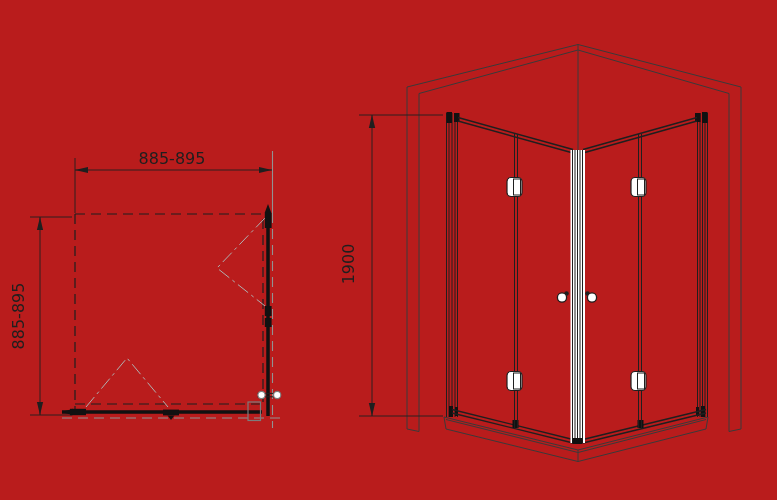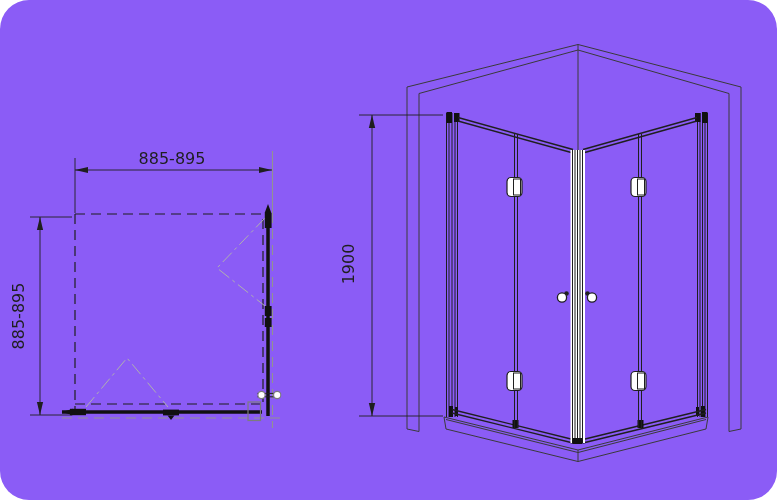--- a/index.html
+++ b/index.html
@@ -1,22 +1,21 @@
 <!DOCTYPE html>
 <html><head>
 <meta charset="utf-8">
 <style>
   html,body{margin:0;padding:0;background:#ffffff;}
   .canvas{
     position:relative;
     width:777px;height:500px;
-    background:#8b5cf6;
+    background:#b91c1c;
     font-family:"DejaVu Sans", sans-serif;
     overflow:hidden;
-    border-radius:29px;
   }
   svg{display:block;}
   svg text{
     font-family:"DejaVu Sans", sans-serif;
     font-size:16px;
     fill:#1f1f1f;
   }
   .thin{stroke:#1f1f1f;stroke-width:1;fill:none;}
   .thin-light{stroke:#3a3a3a;stroke-width:1;fill:none;}
   .dim{stroke:#1f1f1f;stroke-width:0.9;fill:none;}

